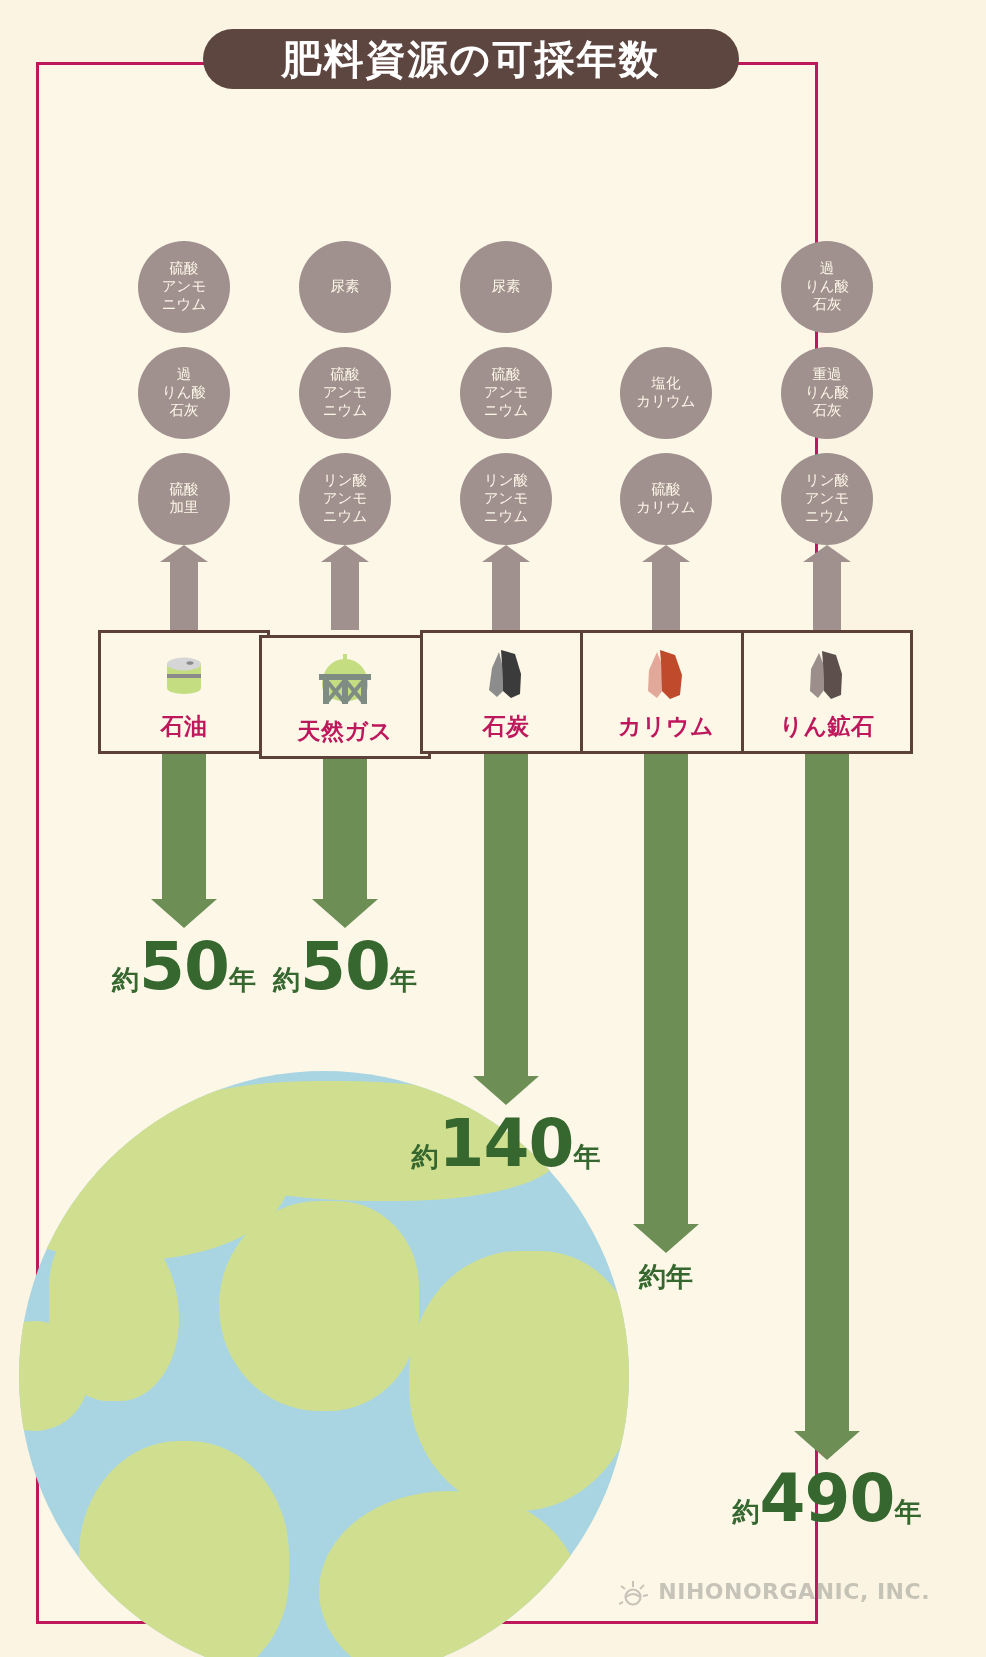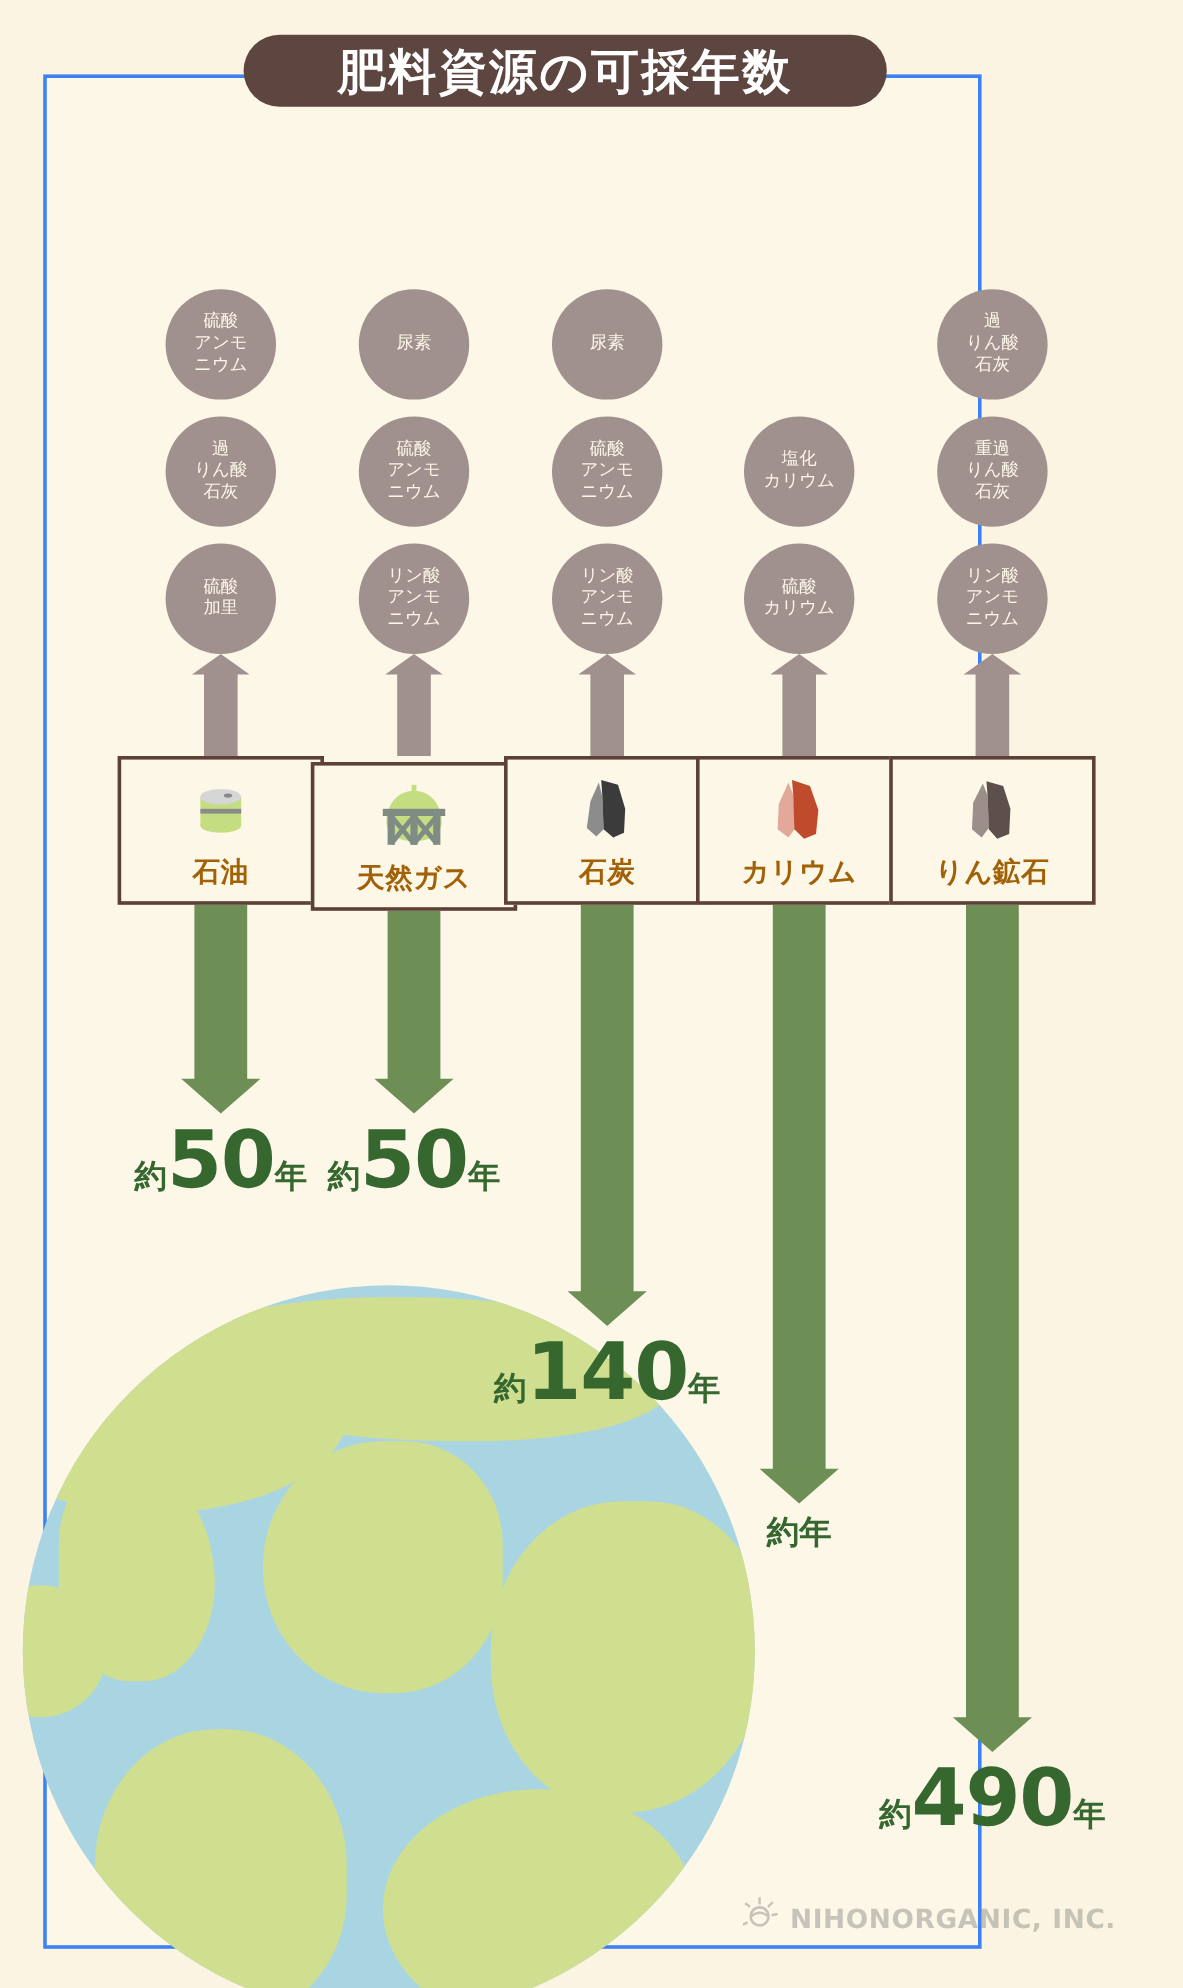--- a/index.html
+++ b/index.html
@@ -14,21 +14,21 @@
   #stage {
     position: absolute;
     inset: 0;
     background: #fbf4e2;
   }
   
   #frame {
     position: absolute;
     left: 36px; top: 62px;
     width: 782px; height: 1562px;
-    border: 3px solid #3b82f6;
+    border: 3px solid #be185d;
     background: #fdf7e8;
   }
   
   #globe {
     position: absolute;
     left: -20px; bottom: -60px;
     width: 610px; height: 610px;
     border-radius: 50%;
     background: #a9d5e2;
     overflow: hidden;
@@ -104,21 +104,21 @@
     z-index: 25;
   }
   .res-icon {
     height: 68px;
     margin-top: 8px;
     display: flex; align-items: center; justify-content: center;
   }
   .res-label {
     font-size: 23px;
     font-weight: bold;
-    color: #a16207;
+    color: #be185d;
     letter-spacing: 0.5px;
     margin-top: 2px;
   }
   
   .down-arrow {
     position: absolute;
     left: 68px;
     width: 44px;
     background: #6d8f55;
     z-index: 22;
@@ -141,21 +141,21 @@
     display: flex; align-items: baseline;
     font-weight: bold;
   }
   .year-approx { font-size: 27px; font-weight: bold; }
   .year-num { font-size: 66px; font-weight: bold; line-height: 1; letter-spacing: -1px; }
   .year-unit { font-size: 27px; font-weight: bold; }
   
   #logo {
     position: absolute;
     right: 56px; bottom: 44px;
-    display: flex; align-items: flex-end; gap: 9px;
+    display: flex; align-items: flex-start; gap: 9px;
     z-index: 35;
     opacity: 0.55;
   }
   #logo-text {
     font-size: 22px;
     font-weight: bold;
     color: #9a9a93;
     letter-spacing: 0.5px;
   }
 </style>

